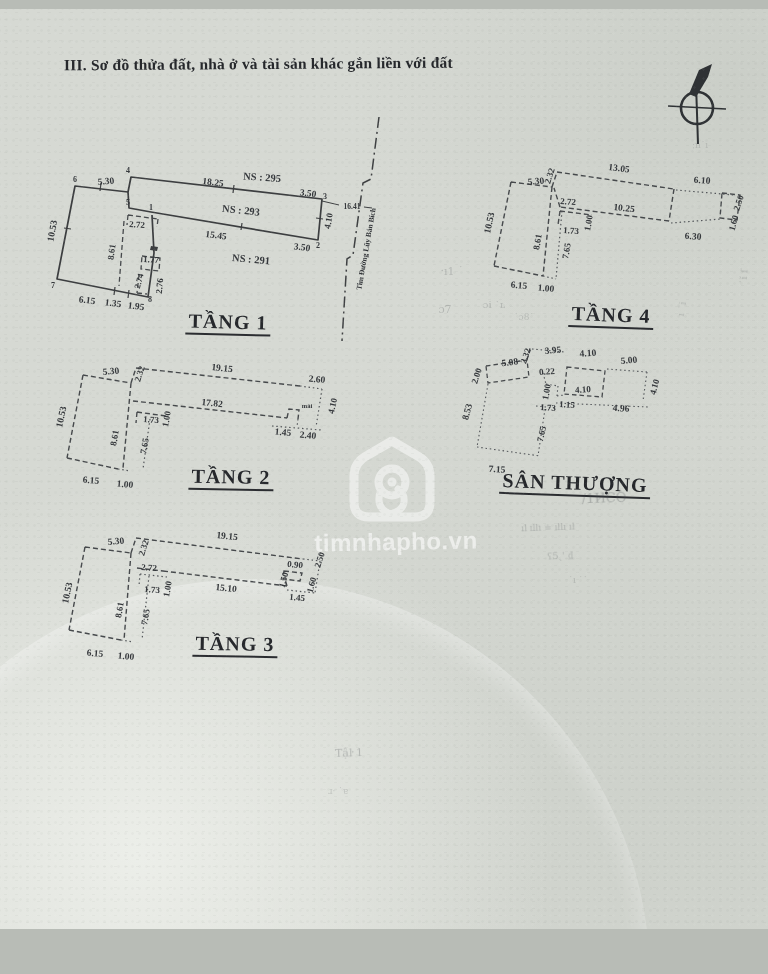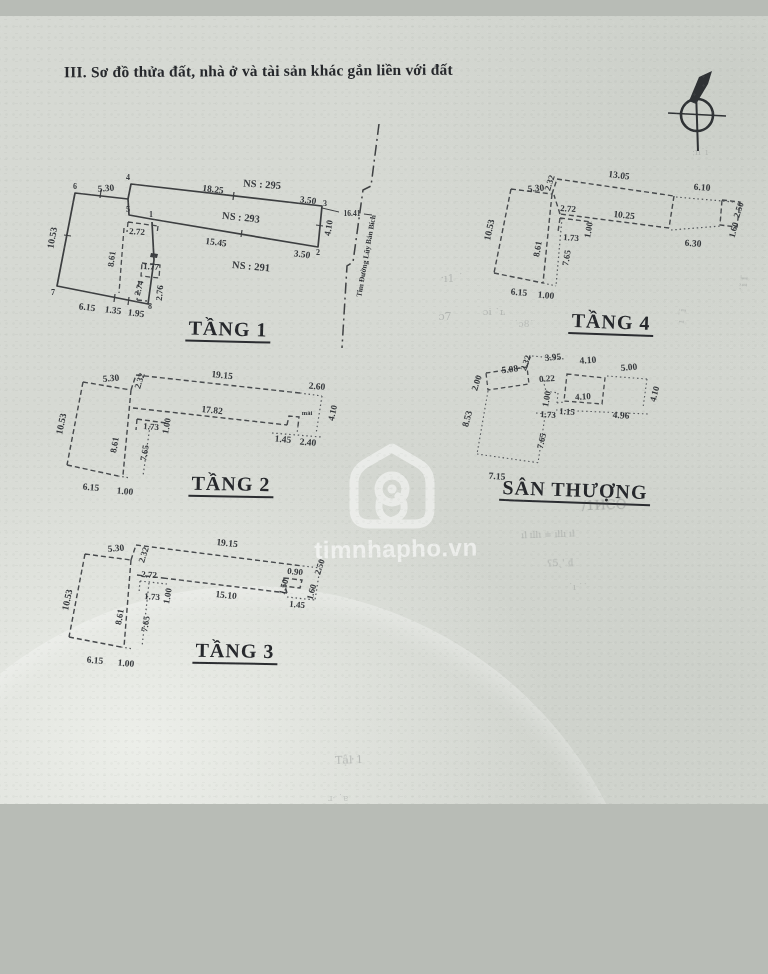--- a/index.html
+++ b/index.html
@@ -1,16 +1,16 @@
 <!DOCTYPE html>
 <html><head>
 <meta charset="utf-8">
 <style>
   html,body{margin:0;padding:0;background:#b8bcb6;}
-  .page{position:relative;width:768px;height:788px;margin:16px auto;overflow:hidden;
+  .page{position:relative;width:768px;height:920px;margin:9px auto;overflow:hidden;
     background:
       radial-gradient(120% 90% at 18% 92%, rgba(240,242,237,.85) 0%, rgba(240,242,237,0) 45%),
       radial-gradient(90% 70% at 96% 8%, rgba(176,182,174,.30) 0%, rgba(176,182,174,0) 55%),
       radial-gradient(140% 120% at 92% 85%, rgba(178,184,176,.25) 0%, rgba(178,184,176,0) 50%),
       #d6d9d3;
     font-family:"Liberation Serif","DejaVu Serif",serif;}
   .scanband{position:absolute;left:-150px;top:570px;width:800px;height:800px;border-radius:50%;
     box-shadow:inset 4px 12px 26px rgba(255,255,255,.35);transform:rotate(10deg);pointer-events:none;}
   .noise{position:absolute;inset:0;pointer-events:none;opacity:.8;background-image:
       radial-gradient(rgba(60,70,60,.05) 1px, transparent 1.3px),

